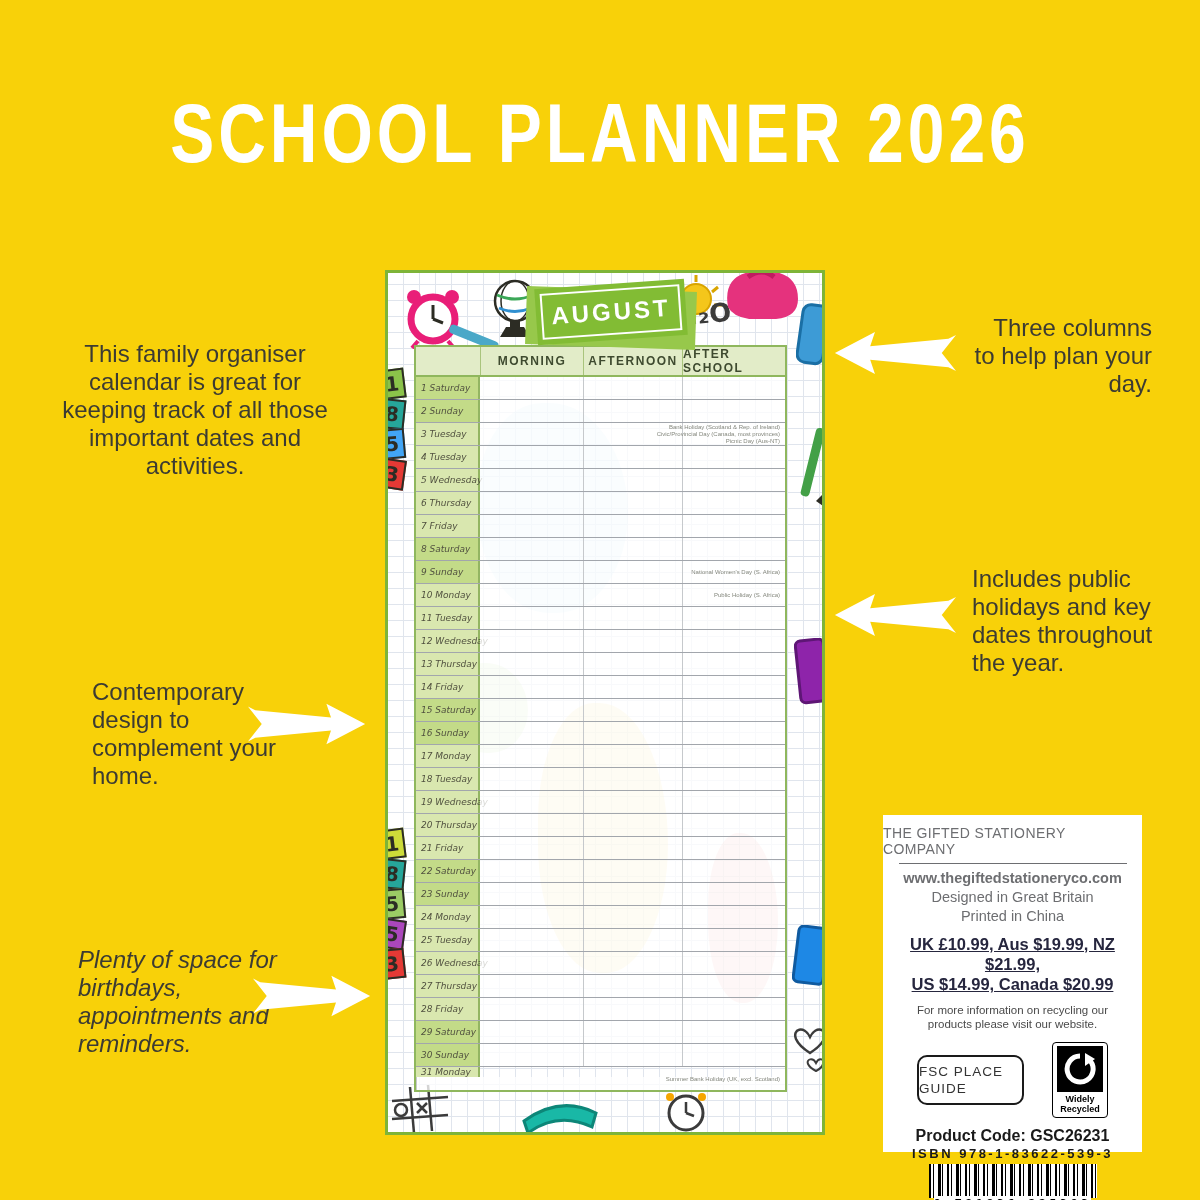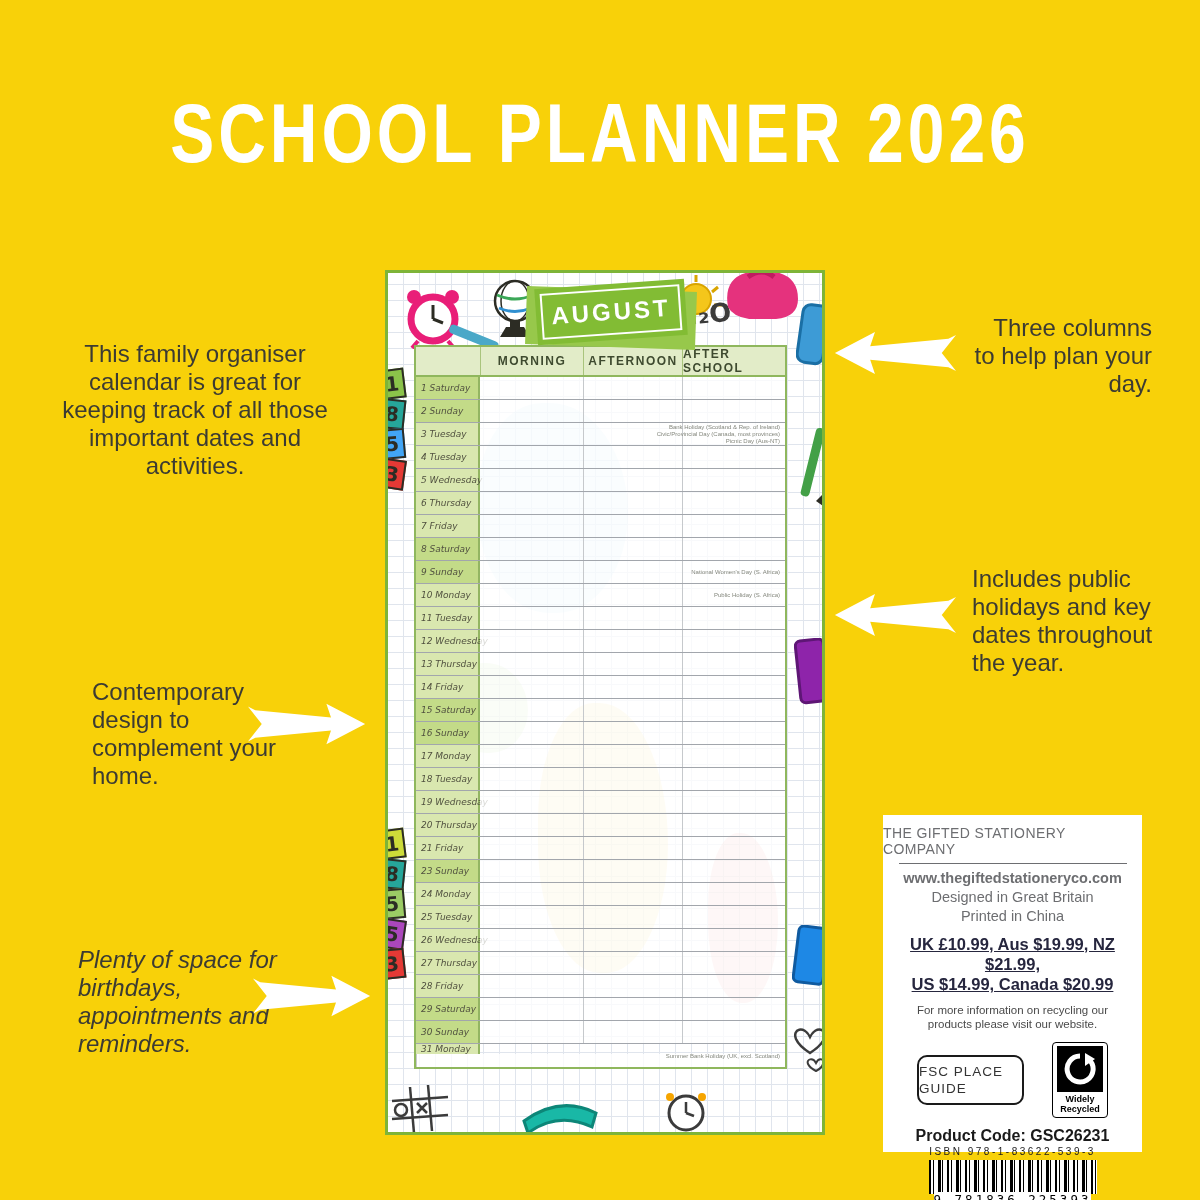--- a/index.html
+++ b/index.html
@@ -86,21 +86,21 @@
   .recycle-note { color:#4A4A4A; font-size:11.5px; line-height:14px; text-align:center; margin-top:9px; width:230px; }
   .logo-row { display:flex; align-items:center; gap:28px; margin-top:12px; height:74px; }
   .fsc-box { border:2px solid #1a1a1a; border-radius:10px; width:107px; height:50px;
     display:flex; flex-direction:column; align-items:flex-start; justify-content:center;
     color:#333; font-size:13.5px; line-height:17px; letter-spacing:1px; }
   .wr-box { border:1.5px solid #000; border-radius:4px; padding:3px 4px; display:flex;
     flex-direction:column; align-items:center; }
   .wr-square { width:46px; height:46px; background:#000; display:flex; align-items:center; justify-content:center; }
   .wr-label { font-size:9px; font-weight:bold; color:#000; line-height:10px; text-align:center; margin-top:2px; }
   .product-code { color:#1a1a1a; font-size:16px; font-weight:600; margin-top:10px; }
-  .isbn { color:#1a1a1a; font-size:10px; font-weight:400; letter-spacing:2.5px; margin-top:1px; }
+  .isbn { color:#1a1a1a; font-size:13px; font-weight:700; letter-spacing:2.5px; margin-top:1px; }
   .barcode { margin-top:3px; display:flex; flex-direction:column; align-items:center; }
   .bars { width:168px; height:34px;
     background:repeating-linear-gradient(90deg,#000 0 2px,#fff 2px 4px,#000 4px 5px,#fff 5px 9px,#000 9px 12px,#fff 12px 13px,#000 13px 14px,#fff 14px 18px); }
   .barcode-digits { font-family:"DejaVu Sans Mono", monospace; font-size:12.5px; color:#000;
     letter-spacing:3px; background:#fff; margin-top:-2px; }
 </style>
 </head>
 <body>
 
 <div class="page">
@@ -364,20 +364,26 @@
             <div class="content-cell cell-3"></div>
           </div>
           <div class="cal-row">
             <div class="day-cell">20 Thursday</div>
             <div class="content-cell cell-1"></div>
             <div class="content-cell cell-2"></div>
             <div class="content-cell cell-3"></div>
           </div>
           <div class="cal-row">
             <div class="day-cell">21 Friday</div>
+            <div class="content-cell cell-1"></div>
+            <div class="content-cell cell-2"></div>
+            <div class="content-cell cell-3"></div>
+          </div>
+          <div class="cal-row weekend">
+            <div class="day-cell">22 Saturday</div>
             <div class="content-cell cell-1"></div>
             <div class="content-cell cell-2"></div>
             <div class="content-cell cell-3"></div>
           </div>
           <div class="cal-row weekend">
             <div class="day-cell">23 Sunday</div>
             <div class="content-cell cell-1"></div>
             <div class="content-cell cell-2"></div>
             <div class="content-cell cell-3"></div>
           </div>

